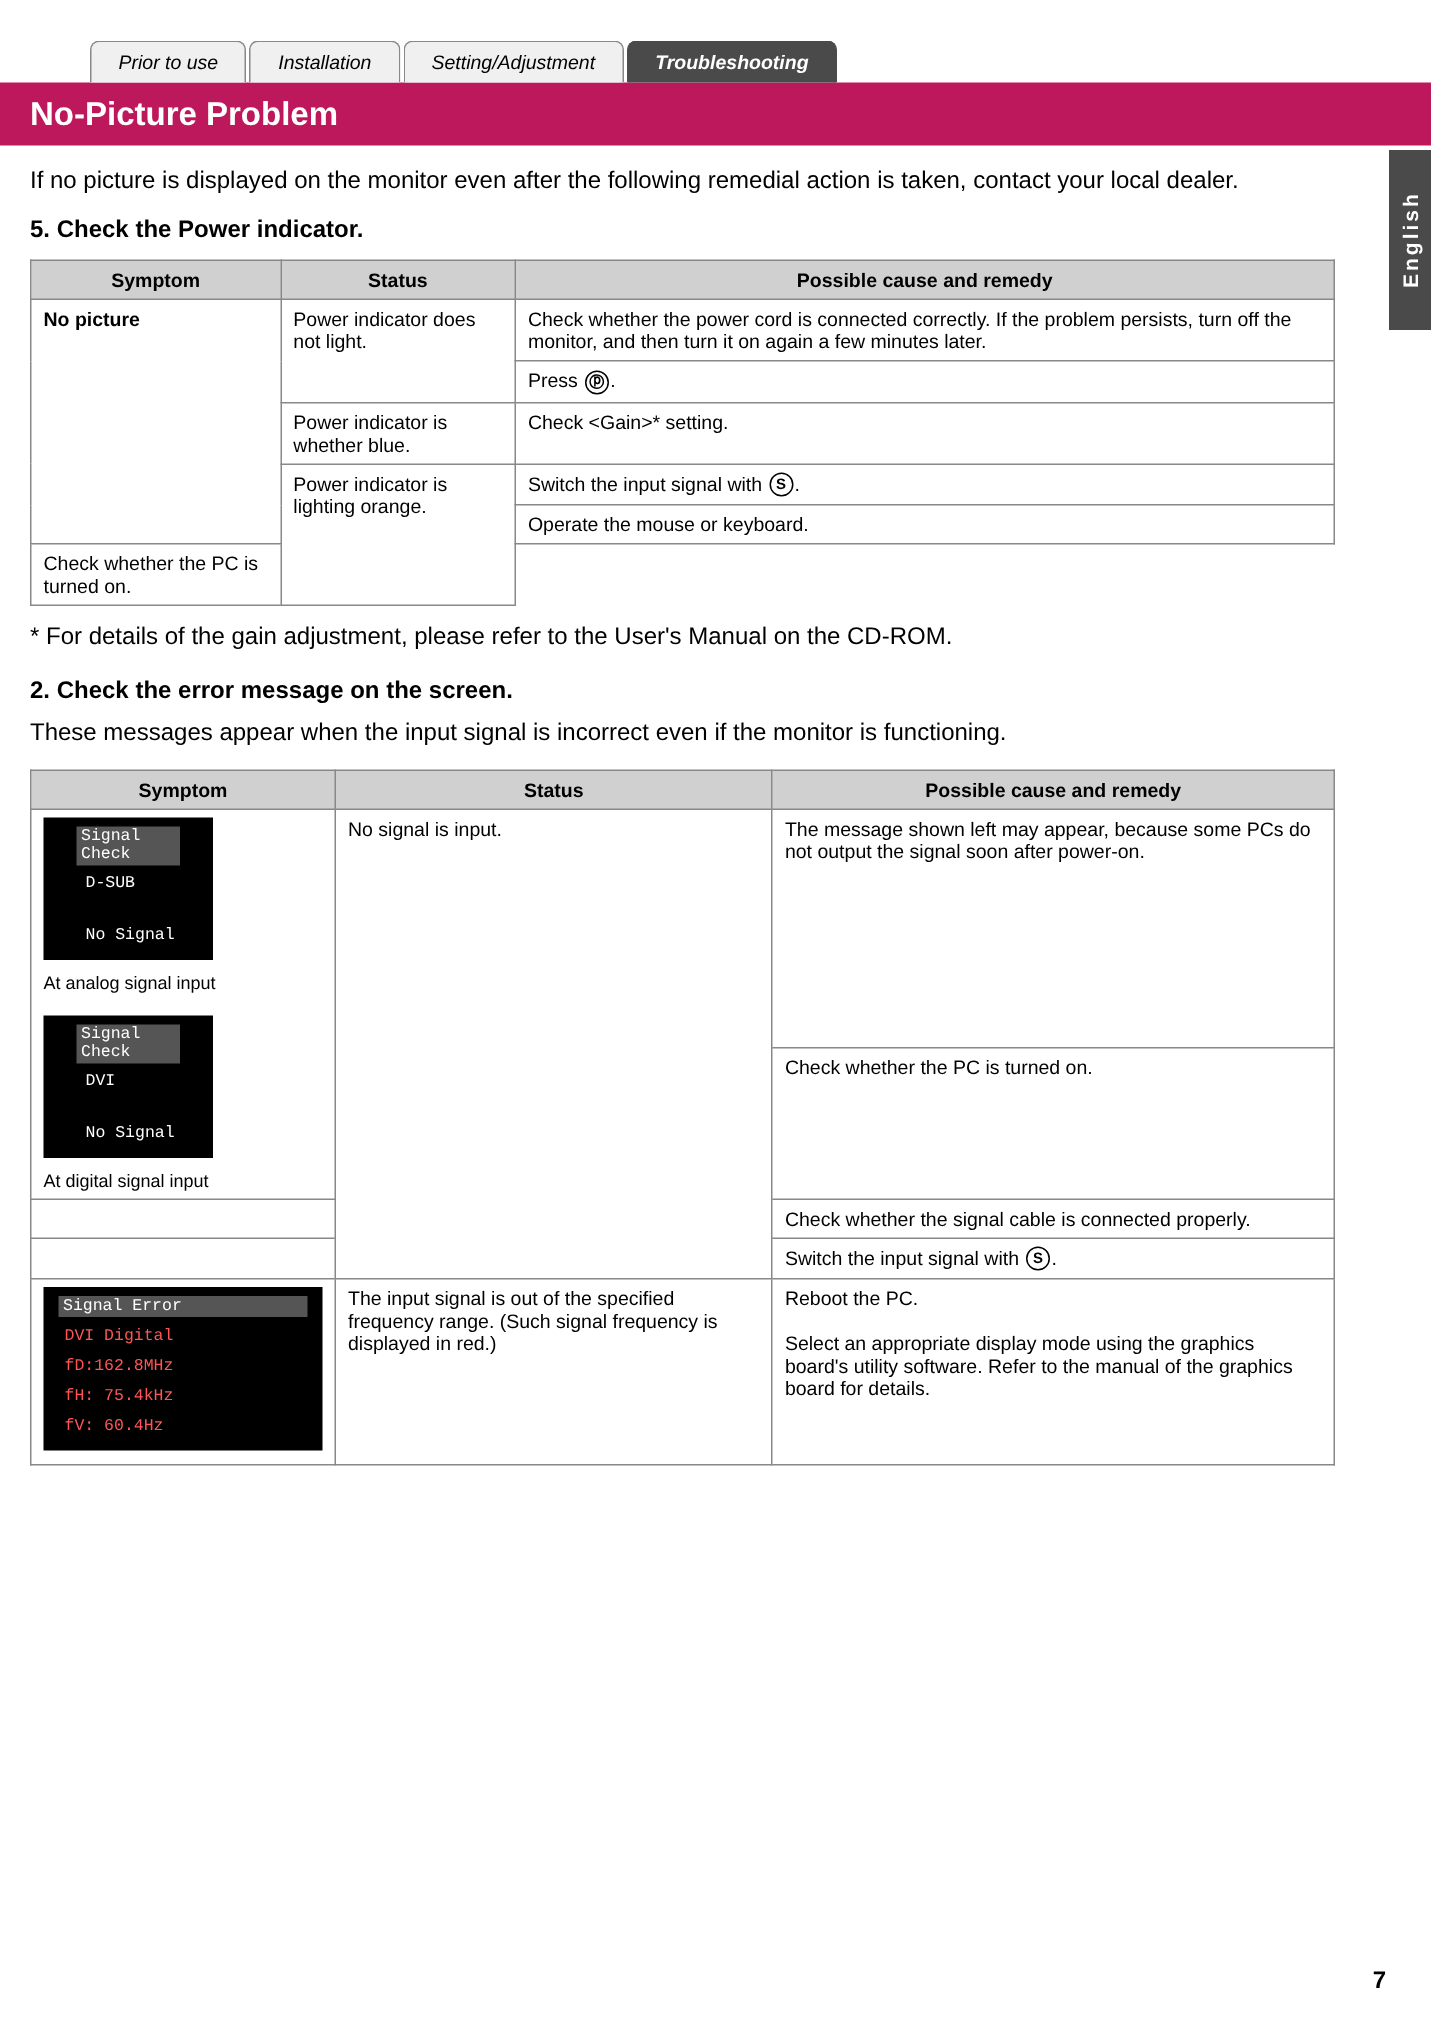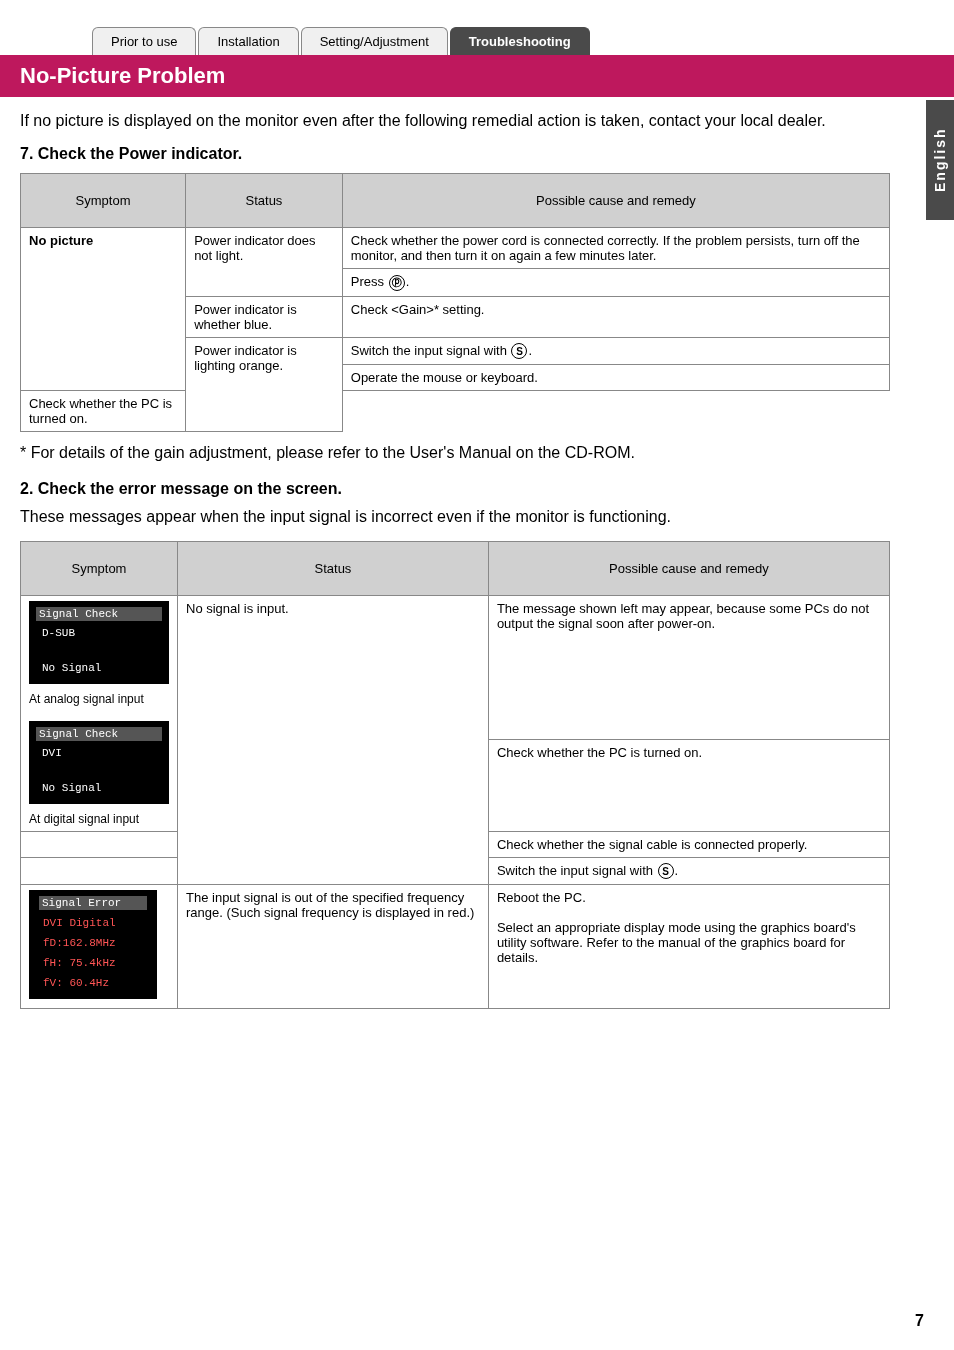--- a/index.html
+++ b/index.html
@@ -10,24 +10,25 @@
       color: #000;
       width: 954px;
       min-height: 1350px;
       position: relative;
     }
 
     
     .nav-tabs {
       display: flex;
       align-items: flex-end;
-      padding-left: 92px;
+      padding-left: 60px;
       margin-top: 10px;
       height: 45px;
       position: relative;
+      font-style: italic;
     }
     .nav-tab {
       padding: 6px 18px;
       border: 1.5px solid #888;
       border-bottom: none;
       background: #f0f0f0;
       font-size: 13px;
       font-weight: normal;
       margin-right: 2px;
       border-radius: 6px 6px 0 0;
@@ -92,22 +93,22 @@
       width: 100%;
       border-collapse: collapse;
       margin-bottom: 12px;
       font-size: 13px;
     }
     table thead tr {
       background: #d0d0d0;
     }
     table thead th {
       border: 1.5px solid #888;
-      padding: 19px 8px;
-      font-weight: normal;
+      padding: 5px 8px;
+      font-weight: bold;
       text-align: center;
     }
     table tbody td {
       border: 1.5px solid #888;
       padding: 5px 8px;
       vertical-align: top;
     }
     table tbody td.symptom-col {
       font-weight: bold;
     }
@@ -116,23 +117,23 @@
       font-size: 16px;
       margin-bottom: 18px;
     }
 
     
     .signal-box {
       background: #000;
       color: #fff;
       font-family: 'Courier New', monospace;
       font-size: 11px;
-      padding: 6px 7px;
+      padding: 6px 22px;
       display: inline-block;
-      width: 140px;
+      width: 113px;
       margin-bottom: 4px;
     }
     .signal-box .signal-header {
       background: #555;
       color: #fff;
       text-align: left;
       padding: 1px 3px;
       font-family: 'Courier New', monospace;
       font-size: 11px;
       margin-bottom: 4px;
@@ -141,21 +142,21 @@
       padding-left: 6px;
       line-height: 1.6;
     }
     .signal-error-box {
       background: #000;
       color: #fff;
       font-family: 'Courier New', monospace;
       font-size: 11px;
       padding: 6px 10px;
       display: inline-block;
-      width: 128px;
+      width: 186px;
       margin-bottom: 4px;
     }
     .signal-error-box .signal-header {
       background: #555;
       color: #fff;
       text-align: left;
       padding: 1px 3px;
       font-family: 'Courier New', monospace;
       font-size: 11px;
       margin-bottom: 4px;
@@ -231,21 +232,21 @@
 </div>
 
 <div class="side-label">
   <span>English</span>
 </div>
 
 <div class="main-content">
 
   <p class="intro-text">If no picture is displayed on the monitor even after the following remedial action is taken, contact your local dealer.</p>
 
-  <p class="section-title">7. Check the Power indicator.</p>
+  <p class="section-title">5. Check the Power indicator.</p>
 
   <table>
     <thead>
       <tr>
         <th>Symptom</th>
         <th>Status</th>
         <th>Possible cause and remedy</th>
       </tr>
     </thead>
     <tbody>

